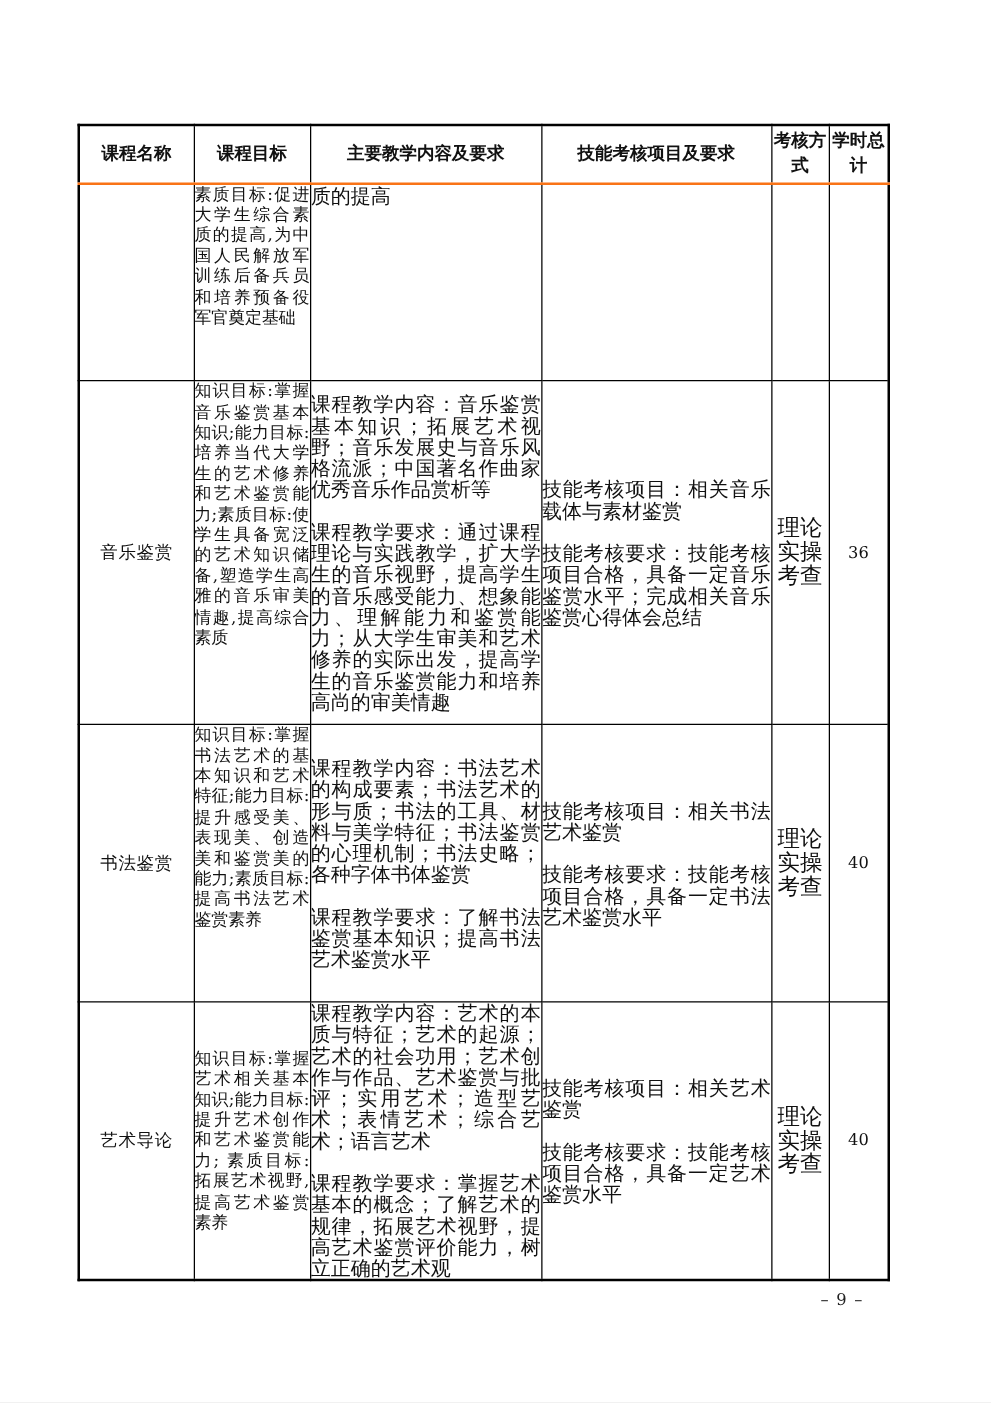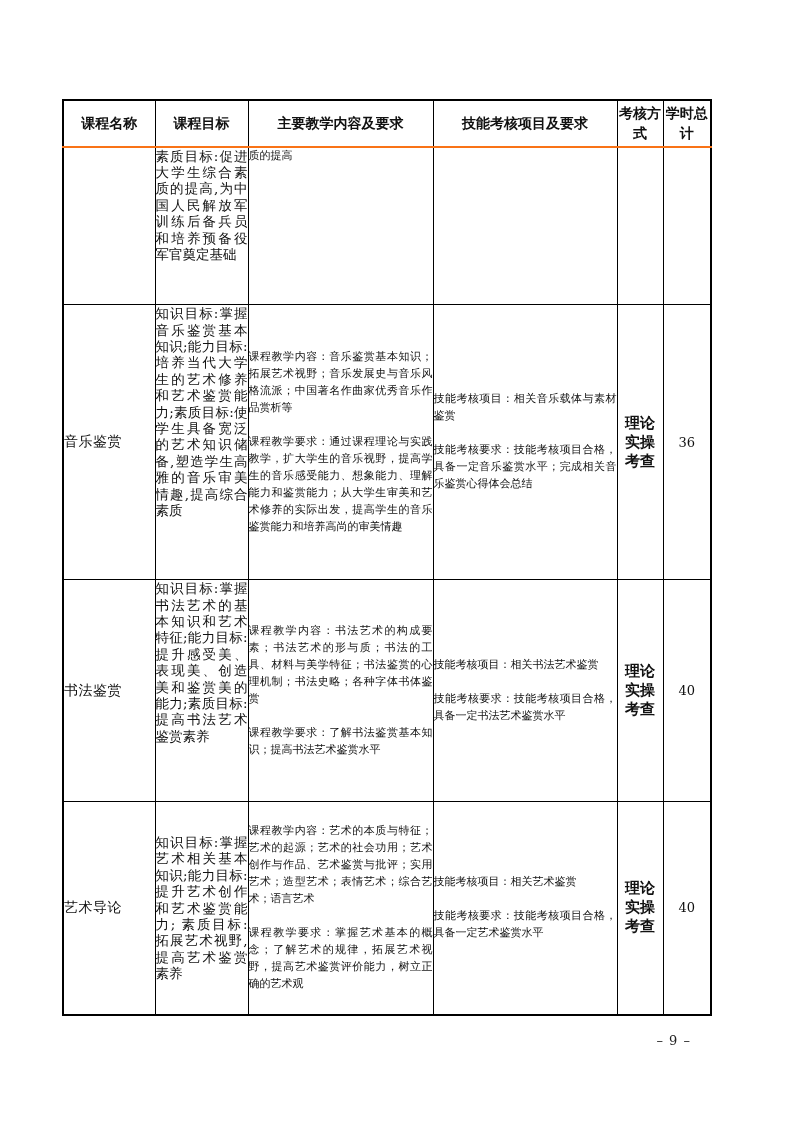--- a/index.html
+++ b/index.html
@@ -51,39 +51,39 @@
   }
   tr.body-row td { vertical-align: middle; }
   tr.row-0 { height: 158px; }
   tr.row-1 { height: 275px; }
   tr.row-2 { height: 222px; }
   tr.row-3 { height: 213px; }
   tr.row-0 td { vertical-align: top; }
   tr.row-1 td.cell-obj { vertical-align: top; }
   tr.row-2 td.cell-obj { vertical-align: top; margin-top: 12px; }
   td.cell-name {
+    text-align: center;
     font-size: 14px;
     letter-spacing: 0.5px;
   }
   td.cell-obj {
     font-size: 13.5px;
     line-height: 16.4px;
     padding: 3px 4px 3px 6px;
     text-align: justify;
   }
   td.cell-content, td.cell-assess {
-    font-size: 11px;
+    font-size: 16px;
     line-height: 17px;
     padding: 5px 5px 5px 8px;
     text-align: justify;
-    font-family: Liberation Mono, monospace;
   }
   td p { margin: 0; }
   td p + p { margin-top: 17px; }
-  td.cell-method { text-align: center; font-size: 15px; font-weight: bold; }
+  td.cell-method { text-align: center; font-size: 18px; }
   .method-text {
     display: inline-block;
     width: 2em;
     line-height: 19px;
     text-align: center;
     white-space: normal;
     word-break: break-all;
   }
   td.cell-hours { text-align: center; font-size: 13px; }
   .page-footer {

